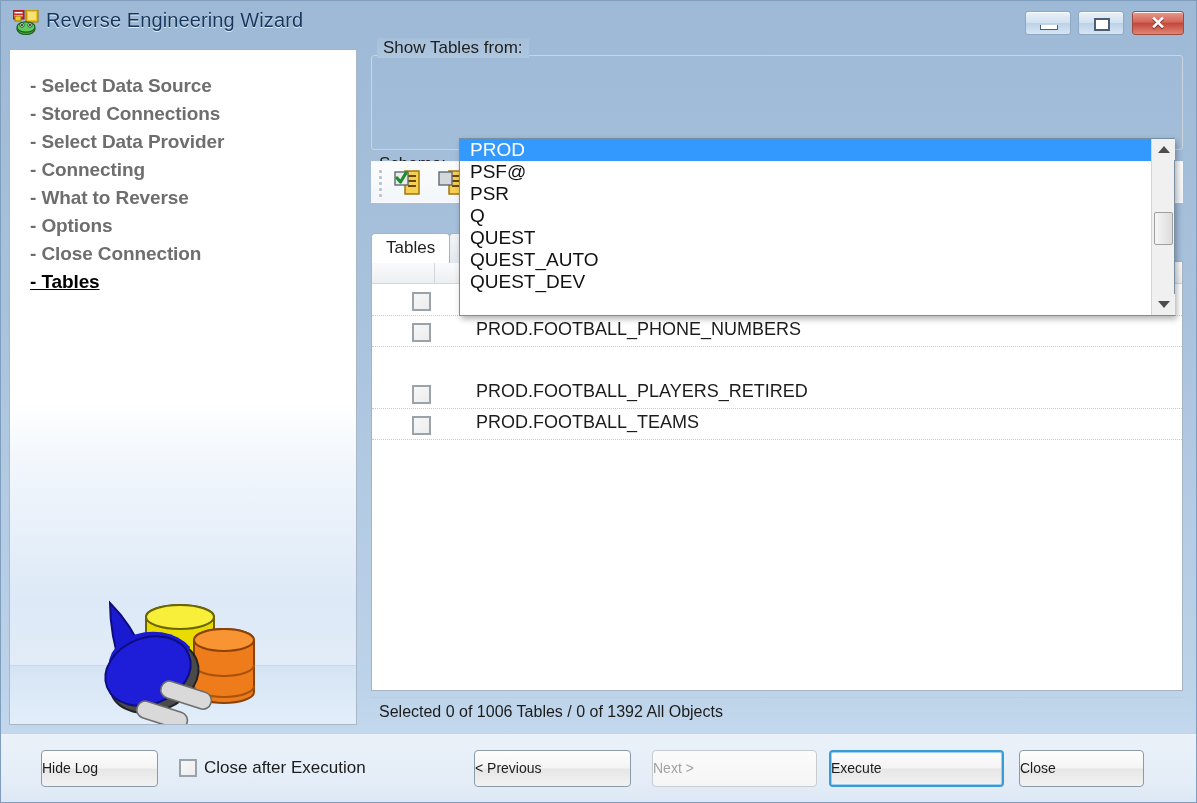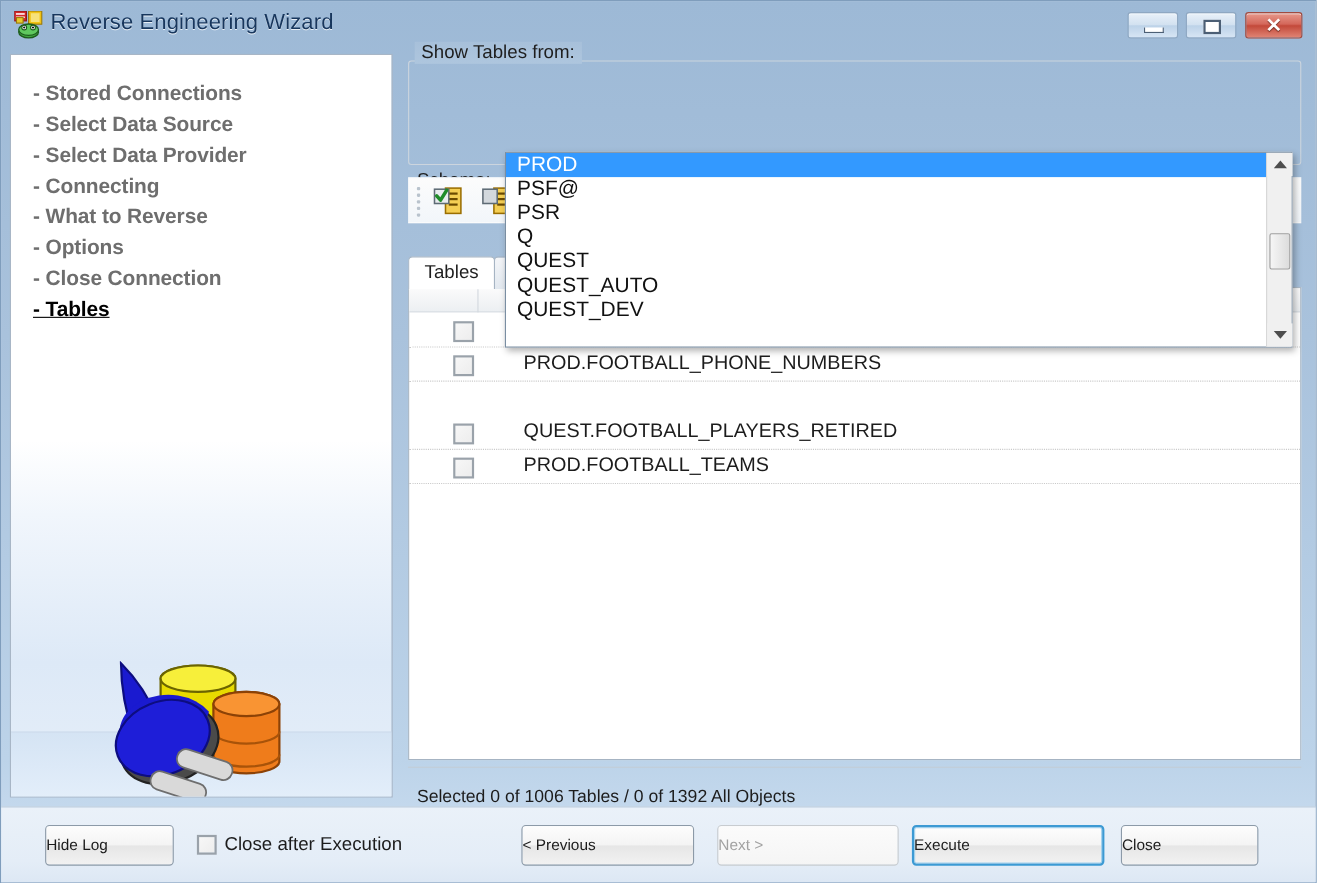--- a/index.html
+++ b/index.html
@@ -240,21 +240,21 @@
   .trow .tname {
     position: absolute; left: 104px; top: 3px;
     font-size: 18px; color: #1c1c1c; white-space: nowrap;
   }
 
   
   #statusbar {
     position: absolute; left: 8px; top: 648px; width: 812px; height: 26px;
     border-top: 1px solid #c3ccd6;
     font-size: 16px; color: #1c1c1c;
-    padding: 18px 0 0 8px; white-space: nowrap;
+    padding: 5px 0 0 8px; white-space: nowrap;
   }
 
   
   #footer {
     position: absolute; left: 0; top: 732px; width: 1197px; height: 71px;
     background: linear-gradient(to bottom, #eaf1f9 0%, #e4edf7 70%, #dce7f4 100%);
     border-top: 1px solid #c7d4e2;
   }
   .fbtn {
     position: absolute; top: 16px; height: 37px;
@@ -324,22 +324,22 @@
     <div class="wbtn" id="btn-close">
       <div class="glyph">✕</div>
     </div>
   </div>
 
   <div id="sidebar">
     <div id="sidebar-horizon2"></div>
     <div id="sidebar-horizon"></div>
 
     <div id="nav-list">
+      <div class="nav-item">- Select Data Source</div>
       <div class="nav-item">- Stored Connections</div>
-      <div class="nav-item">- Select Data Source</div>
       <div class="nav-item">- Select Data Provider</div>
       <div class="nav-item">- Connecting</div>
       <div class="nav-item">- What to Reverse</div>
       <div class="nav-item">- Options</div>
       <div class="nav-item">- Close Connection</div>
       <div class="nav-item active">- Tables</div>
     </div>
 
     <svg id="db-plug-icon" viewBox="0 0 198 150">
 
@@ -420,21 +420,21 @@
       <div class="trow" style="top:23px;">
         <div class="cb"></div>
         <div class="tname">PROD.FOOTBALL_AGENTS</div>
       </div>
       <div class="trow" style="top:54px;">
         <div class="cb"></div>
         <div class="tname">PROD.FOOTBALL_PHONE_NUMBERS</div>
       </div>
       <div class="trow" style="top:116px;">
         <div class="cb"></div>
-        <div class="tname">QUEST.FOOTBALL_PLAYERS_RETIRED</div>
+        <div class="tname">PROD.FOOTBALL_PLAYERS_RETIRED</div>
       </div>
       <div class="trow" style="top:147px;">
         <div class="cb"></div>
         <div class="tname">PROD.FOOTBALL_TEAMS</div>
       </div>
     </div>
 
     <div id="statusbar">Selected 0 of 1006 Tables / 0 of 1392 All Objects</div>
 
     <div id="schema-dropdown">

